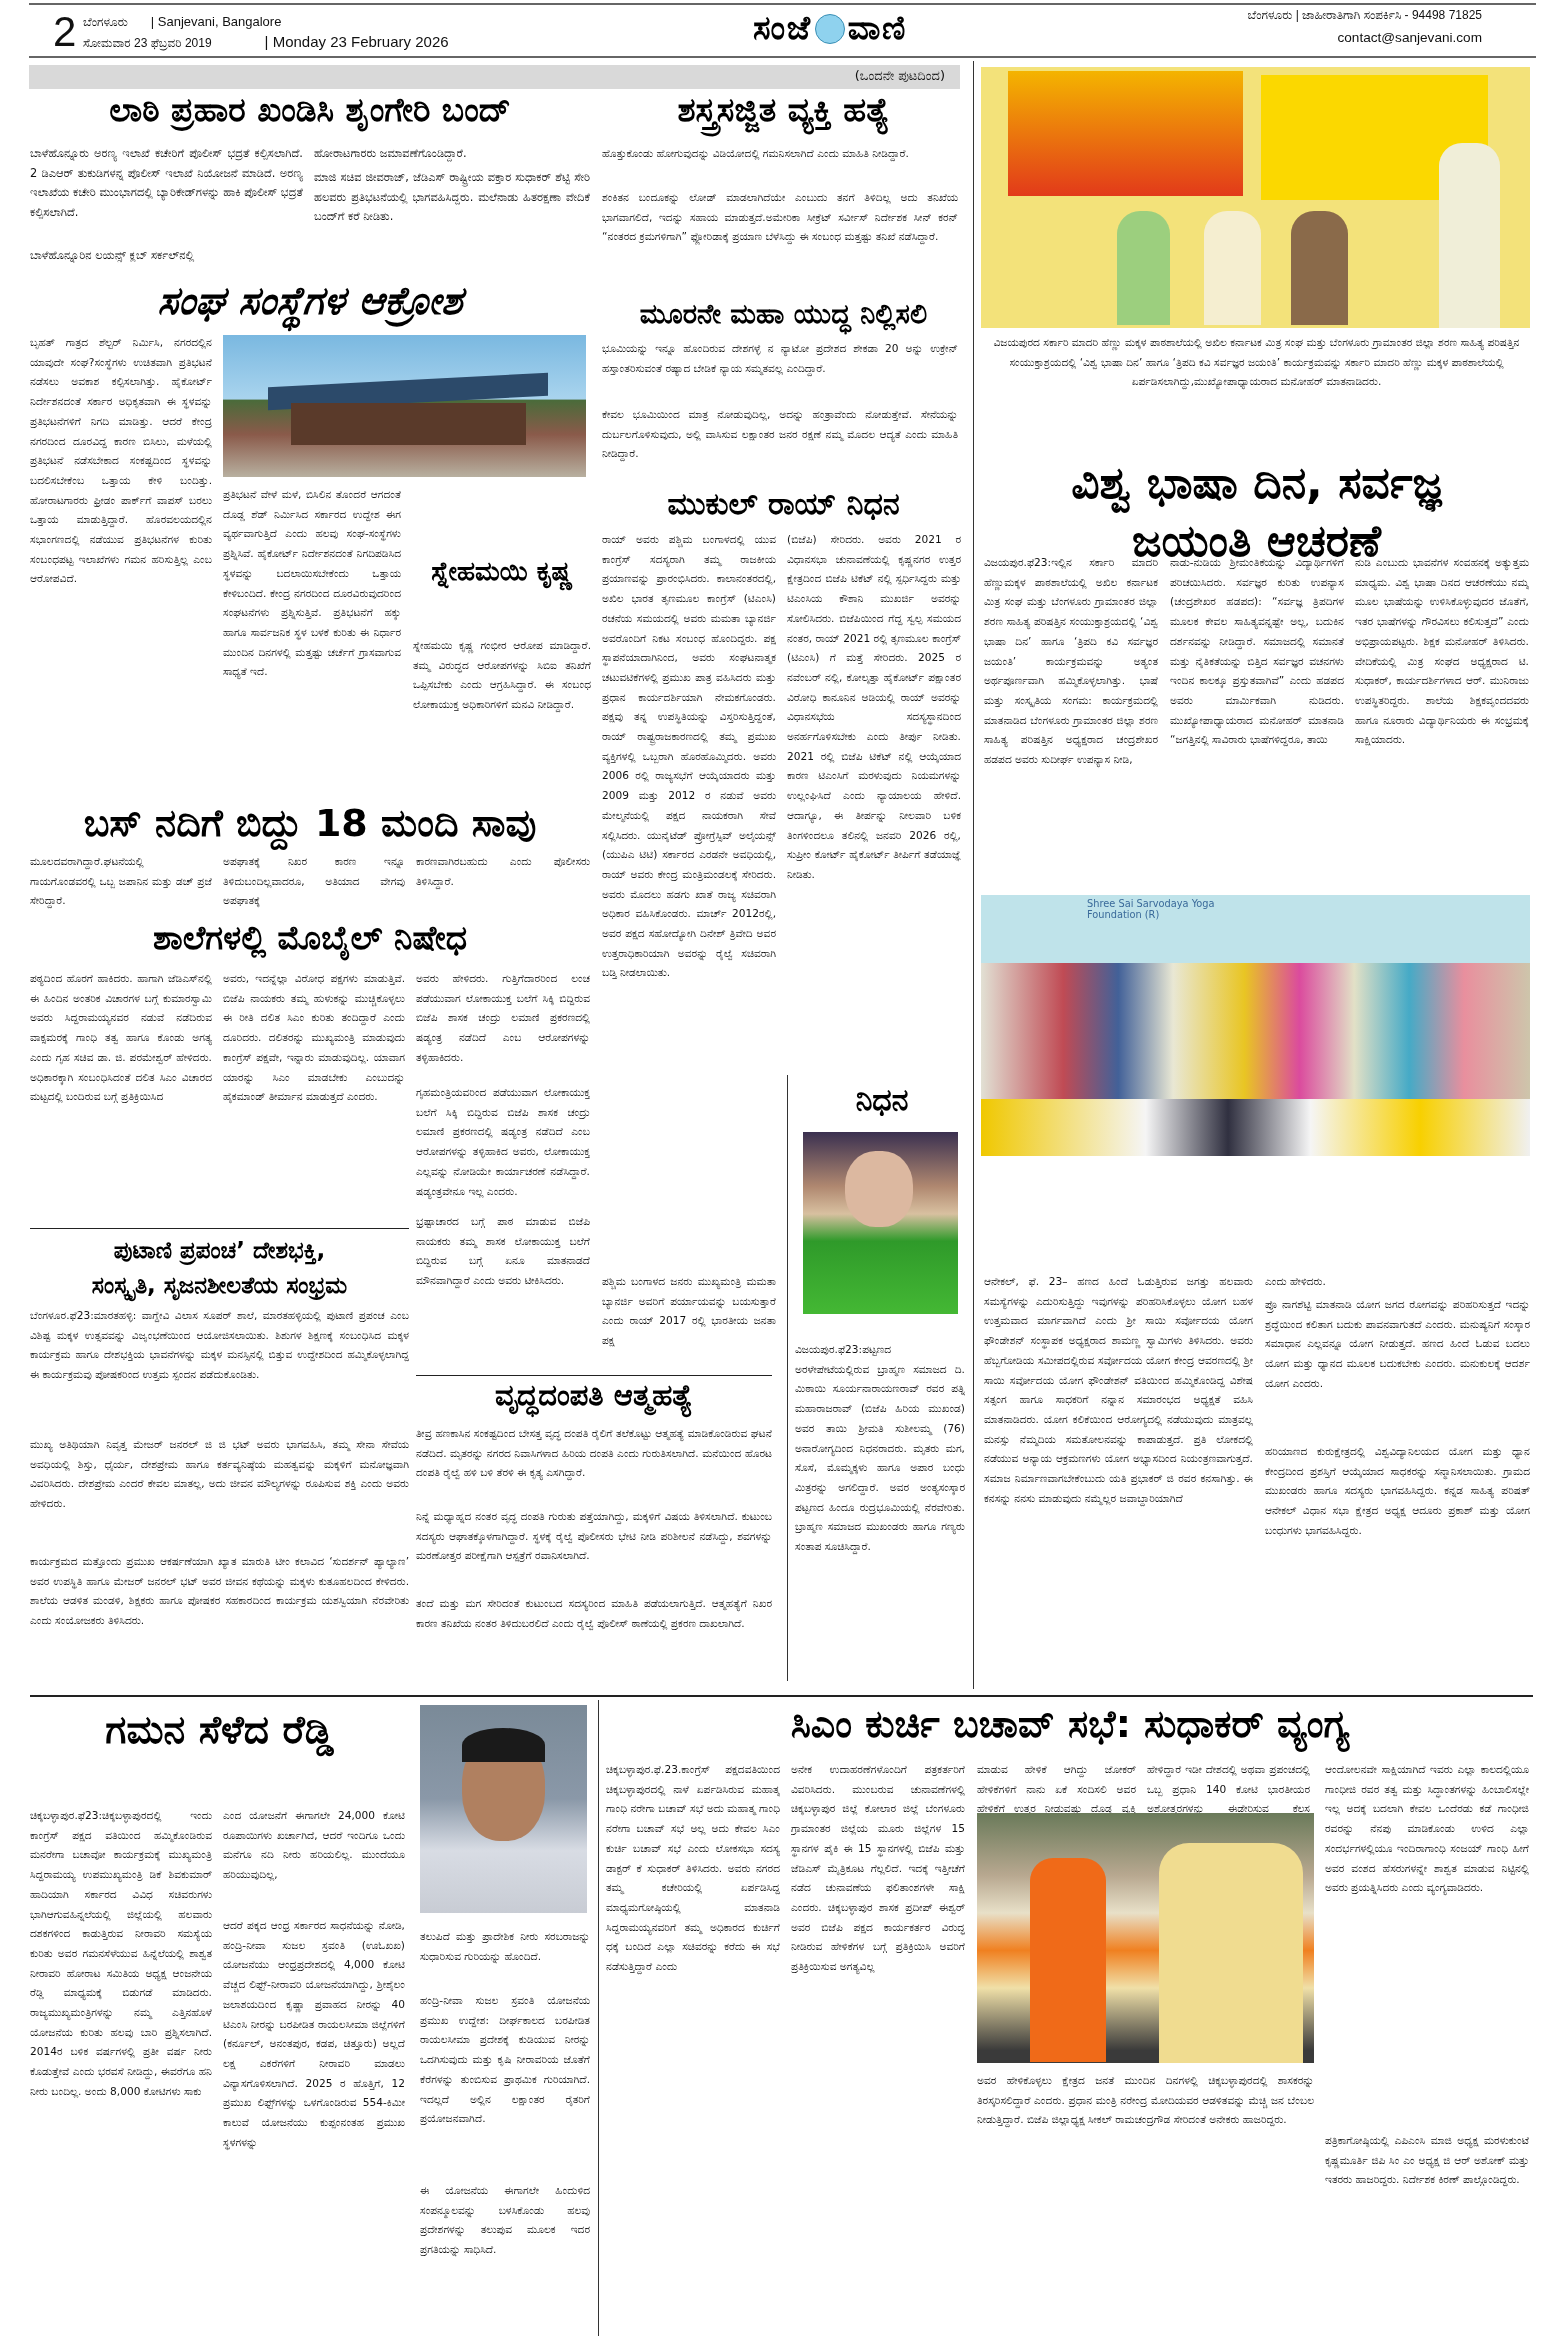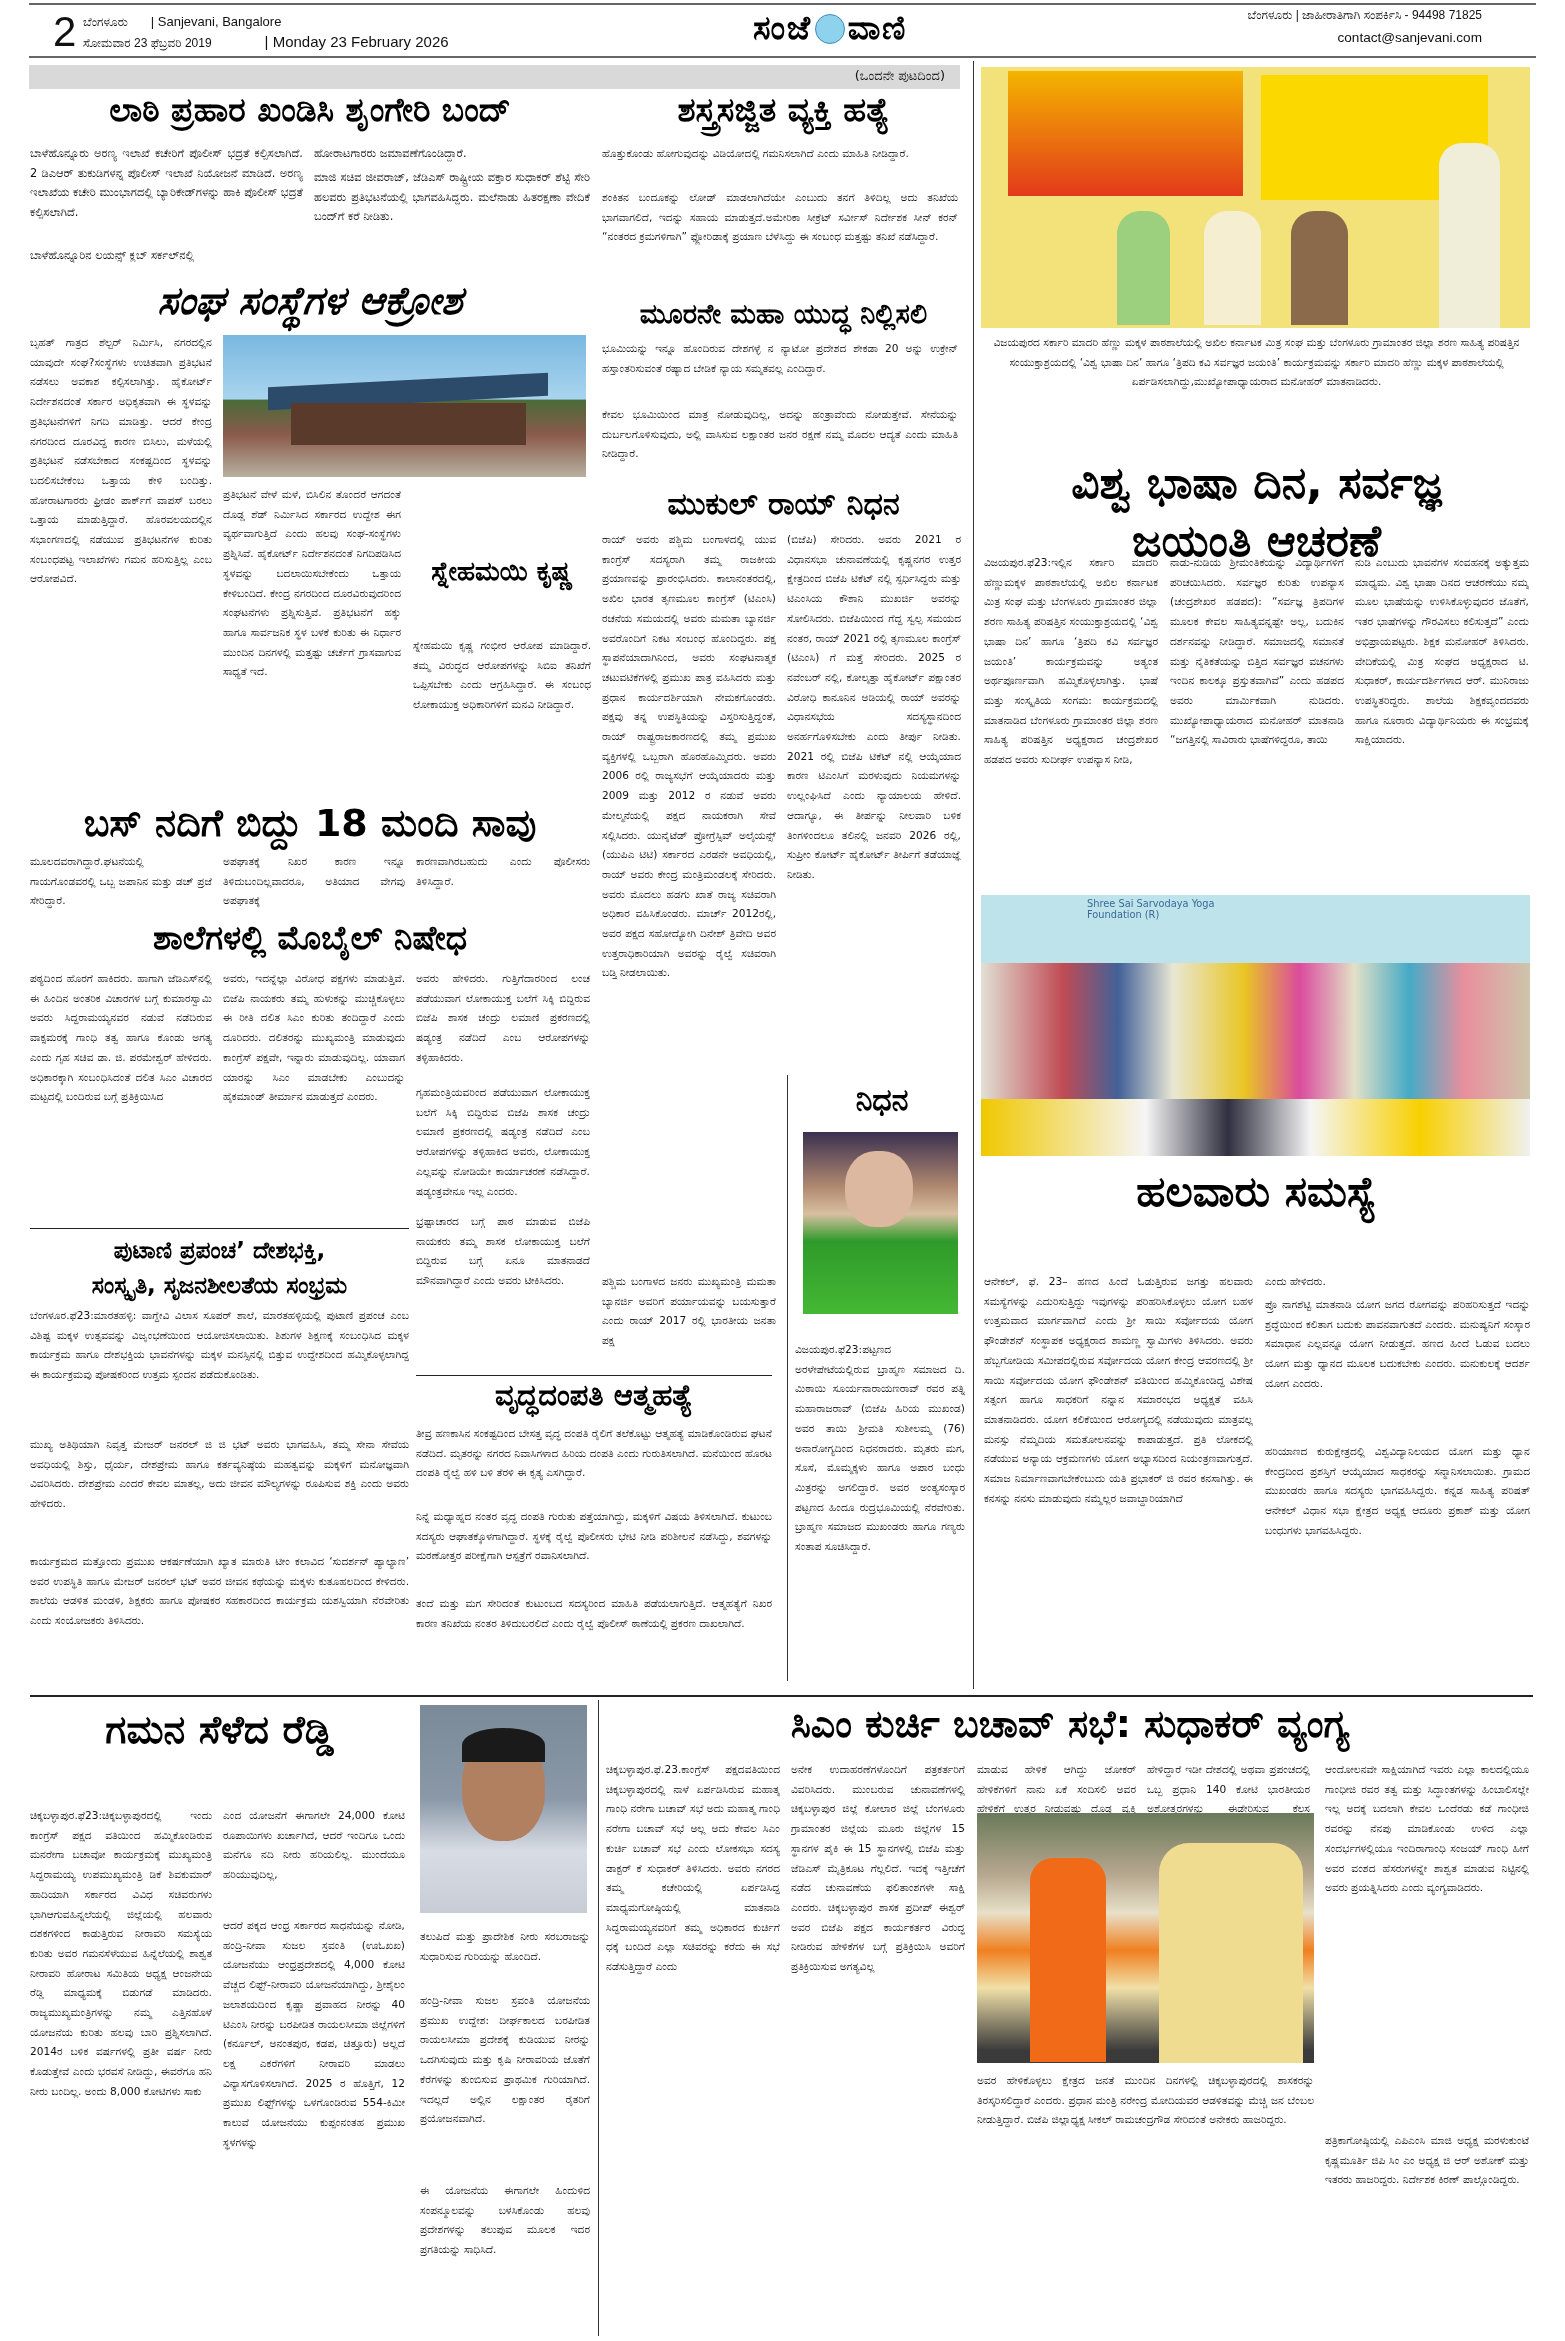--- a/index.html
+++ b/index.html
@@ -127,21 +127,20 @@
 <div class="body" style="left:984px;top:553px;width:174px;font-size:10.6px;height:333px;overflow:hidden;">ವಿಜಯಪುರ.ಫೆ23:ಇಲ್ಲಿನ ಸರ್ಕಾರಿ ಮಾದರಿ ಹೆಣ್ಣುಮಕ್ಕಳ ಪಾಠಶಾಲೆಯಲ್ಲಿ ಅಖಿಲ ಕರ್ನಾಟಕ ಮಿತ್ರ ಸಂಘ ಮತ್ತು ಬೆಂಗಳೂರು ಗ್ರಾಮಾಂತರ ಜಿಲ್ಲಾ ಶರಣ ಸಾಹಿತ್ಯ ಪರಿಷತ್ತಿನ ಸಂಯುಕ್ತಾಶ್ರಯದಲ್ಲಿ ‘ವಿಶ್ವ ಭಾಷಾ ದಿನ’ ಹಾಗೂ ‘ತ್ರಿಪದಿ ಕವಿ ಸರ್ವಜ್ಞರ ಜಯಂತಿ’ ಕಾರ್ಯಕ್ರಮವನ್ನು ಅತ್ಯಂತ ಅರ್ಥಪೂರ್ಣವಾಗಿ ಹಮ್ಮಿಕೊಳ್ಳಲಾಗಿತ್ತು. ಭಾಷೆ ಮತ್ತು ಸಂಸ್ಕೃತಿಯ ಸಂಗಮ: ಕಾರ್ಯಕ್ರಮದಲ್ಲಿ ಮಾತನಾಡಿದ ಬೆಂಗಳೂರು ಗ್ರಾಮಾಂತರ ಜಿಲ್ಲಾ ಶರಣ ಸಾಹಿತ್ಯ ಪರಿಷತ್ತಿನ ಅಧ್ಯಕ್ಷರಾದ ಚಂದ್ರಶೇಖರ ಹಡಪದ ಅವರು ಸುದೀರ್ಘ ಉಪನ್ಯಾಸ ನೀಡಿ,</div>
 <div class="body" style="left:1170px;top:553px;width:174px;font-size:10.6px;height:333px;overflow:hidden;">ನಾಡು-ನುಡಿಯ ಶ್ರೀಮಂತಿಕೆಯನ್ನು ವಿದ್ಯಾರ್ಥಿಗಳಿಗೆ ಪರಿಚಯಿಸಿದರು. ಸರ್ವಜ್ಞರ ಕುರಿತು ಉಪನ್ಯಾಸ (ಚಂದ್ರಶೇಖರ ಹಡಪದ): “ಸರ್ವಜ್ಞ ತ್ರಿಪದಿಗಳ ಮೂಲಕ ಕೇವಲ ಸಾಹಿತ್ಯವನ್ನಷ್ಟೇ ಅಲ್ಲ, ಬದುಕಿನ ದರ್ಶನವನ್ನು ನೀಡಿದ್ದಾರೆ. ಸಮಾಜದಲ್ಲಿ ಸಮಾನತೆ ಮತ್ತು ನೈತಿಕತೆಯನ್ನು ಬಿತ್ತಿದ ಸರ್ವಜ್ಞರ ವಚನಗಳು ಇಂದಿನ ಕಾಲಕ್ಕೂ ಪ್ರಸ್ತುತವಾಗಿವೆ” ಎಂದು ಹಡಪದ ಅವರು ಮಾರ್ಮಿಕವಾಗಿ ನುಡಿದರು. ಮುಖ್ಯೋಪಾಧ್ಯಾಯರಾದ ಮನೋಹರ್ ಮಾತನಾಡಿ “ಜಗತ್ತಿನಲ್ಲಿ ಸಾವಿರಾರು ಭಾಷೆಗಳಿದ್ದರೂ, ತಾಯಿ</div>
 <div class="body" style="left:1355px;top:553px;width:174px;font-size:10.6px;height:333px;overflow:hidden;">ನುಡಿ ಎಂಬುದು ಭಾವನೆಗಳ ಸಂವಹನಕ್ಕೆ ಅತ್ಯುತ್ತಮ ಮಾಧ್ಯಮ. ವಿಶ್ವ ಭಾಷಾ ದಿನದ ಆಚರಣೆಯು ನಮ್ಮ ಮೂಲ ಭಾಷೆಯನ್ನು ಉಳಿಸಿಕೊಳ್ಳುವುದರ ಜೊತೆಗೆ, ಇತರ ಭಾಷೆಗಳನ್ನು ಗೌರವಿಸಲು ಕಲಿಸುತ್ತದೆ” ಎಂದು ಅಭಿಪ್ರಾಯಪಟ್ಟರು. ಶಿಕ್ಷಕ ಮನೋಹರ್ ತಿಳಿಸಿದರು. ವೇದಿಕೆಯಲ್ಲಿ ಮಿತ್ರ ಸಂಘದ ಅಧ್ಯಕ್ಷರಾದ ಟಿ. ಸುಧಾಕರ್, ಕಾರ್ಯದರ್ಶಿಗಳಾದ ಆರ್. ಮುನಿರಾಜು ಉಪಸ್ಥಿತರಿದ್ದರು. ಶಾಲೆಯ ಶಿಕ್ಷಕವೃಂದದವರು ಹಾಗೂ ನೂರಾರು ವಿದ್ಯಾರ್ಥಿನಿಯರು ಈ ಸಂಭ್ರಮಕ್ಕೆ ಸಾಕ್ಷಿಯಾದರು.</div>
 
 <div class="photo" style="left:981px;top:895px;width:549px;height:261px;background:#bfe3ea;">
   <div style="position:absolute;left:106px;top:3px;width:167px;font-size:9.8px;color:#3a6a9a;">Shree Sai Sarvodaya Yoga Foundation (R)</div>
   <div style="position:absolute;left:0;top:68px;width:549px;height:136px;background:linear-gradient(90deg,#e8e0d0,#c0303a 15%,#2c4a8a 25%,#f0e8d0 35%,#f0c000 48%,#e03090 58%,#e8e0c0 68%,#30a0c0 78%,#f08090 88%,#d0c0a0);opacity:0.85;"></div>
   <div style="position:absolute;left:0;top:204px;width:549px;height:57px;background:linear-gradient(90deg,#f0c800,#f5f5f5 30%,#303040 45%,#f5f5f5 60%,#f8d000 80%,#f0f0f0);"></div>
 </div>
 <div class="hl" style="left:984px;top:1165px;width:545px;font-size:42px;line-height:53px;">
-  <div>ಹಲವಾರು ಸಮಸ್ಯೆ</div>
 </div>
 <div class="body" style="left:984px;top:1272px;width:269px;font-size:10.6px;height:409px;overflow:hidden;">ಆನೇಕಲ್, ಫೆ. 23– ಹಣದ ಹಿಂದೆ ಓಡುತ್ತಿರುವ ಜಗತ್ತು ಹಲವಾರು ಸಮಸ್ಯೆಗಳನ್ನು ಎದುರಿಸುತ್ತಿದ್ದು ಇವುಗಳನ್ನು ಪರಿಹರಿಸಿಕೊಳ್ಳಲು ಯೋಗ ಬಹಳ ಉತ್ತಮವಾದ ಮಾರ್ಗವಾಗಿದೆ ಎಂದು ಶ್ರೀ ಸಾಯಿ ಸರ್ವೋದಯ ಯೋಗ ಫೌಂಡೇಶನ್ ಸಂಸ್ಥಾಪಕ ಅಧ್ಯಕ್ಷರಾದ ಶಾಮಣ್ಣ ಸ್ವಾಮಿಗಳು ತಿಳಿಸಿದರು. ಅವರು ಹೆಬ್ಬಗೋಡಿಯ ಸಮೀಪದಲ್ಲಿರುವ ಸರ್ವೋದಯ ಯೋಗ ಕೇಂದ್ರ ಆವರಣದಲ್ಲಿ ಶ್ರೀ ಸಾಯಿ ಸರ್ವೋದಯ ಯೋಗ ಫೌಂಡೇಶನ್ ವತಿಯಿಂದ ಹಮ್ಮಿಕೊಂಡಿದ್ದ ವಿಶೇಷ ಸತ್ಸಂಗ ಹಾಗೂ ಸಾಧಕರಿಗೆ ನನ್ನಾನ ಸಮಾರಂಭದ ಅಧ್ಯಕ್ಷತೆ ವಹಿಸಿ ಮಾತನಾಡಿದರು. ಯೋಗ ಕಲಿಕೆಯಿಂದ ಆರೋಗ್ಯದಲ್ಲಿ ನಡೆಯುವುದು ಮಾತ್ರವಲ್ಲ ಮನಸ್ಸು ನೆಮ್ಮದಿಯ ಸಮತೋಲನವನ್ನು ಕಾಪಾಡುತ್ತದೆ. ಪ್ರತಿ ಲೋಕದಲ್ಲಿ ನಡೆಯುವ ಅನ್ಯಾಯ ಆಕ್ರಮಣಗಳು ಯೋಗ ಅಭ್ಯಾಸದಿಂದ ನಿಯಂತ್ರಣವಾಗುತ್ತದೆ. ಸಮಾಜ ನಿರ್ಮಾಣವಾಗಬೇಕೆಂಬುದು ಯತಿ ಪ್ರಭಾಕರ್ ಜಿ ರವರ ಕನಸಾಗಿತ್ತು. ಈ ಕನಸನ್ನು ನನಸು ಮಾಡುವುದು ನಮ್ಮೆಲ್ಲರ ಜವಾಬ್ದಾರಿಯಾಗಿದೆ</div>
 <div class="body" style="left:1265px;top:1272px;width:265px;font-size:10.6px;">ಎಂದು ಹೇಳಿದರು.</div>
 <div class="body" style="left:1265px;top:1295px;width:265px;font-size:10.6px;height:144px;overflow:hidden;">ಪ್ರೊ ನಾಗಶೆಟ್ಟಿ ಮಾತನಾಡಿ ಯೋಗ ಜಗದ ರೋಗವನ್ನು ಪರಿಹರಿಸುತ್ತದೆ ಇದನ್ನು ಶ್ರದ್ಧೆಯಿಂದ ಕಲಿತಾಗ ಬದುಕು ಪಾವನವಾಗುತದೆ ಎಂದರು. ಮನುಷ್ಯನಿಗೆ ಸಂಸ್ಕಾರ ಸಮಾಧಾನ ಎಲ್ಲವನ್ನೂ ಯೋಗ ನೀಡುತ್ತದೆ. ಹಣದ ಹಿಂದೆ ಓಡುವ ಬದಲು ಯೋಗ ಮತ್ತು ಧ್ಯಾನದ ಮೂಲಕ ಬದುಕಬೇಕು ಎಂದರು. ಮನುಕುಲಕ್ಕೆ ಆದರ್ಶ ಯೋಗ ಎಂದರು.</div>
 <div class="body" style="left:1265px;top:1442px;width:265px;font-size:10.6px;height:235px;overflow:hidden;">ಹರಿಯಾಣದ ಕುರುಕ್ಷೇತ್ರದಲ್ಲಿ ವಿಶ್ವವಿದ್ಯಾನಿಲಯದ ಯೋಗ ಮತ್ತು ಧ್ಯಾನ ಕೇಂದ್ರದಿಂದ ಪ್ರಶಸ್ತಿಗೆ ಆಯ್ಕೆಯಾದ ಸಾಧಕರನ್ನು ಸನ್ಮಾನಿಸಲಾಯಿತು. ಗ್ರಾಮದ ಮುಖಂಡರು ಹಾಗೂ ಸದಸ್ಯರು ಭಾಗವಹಿಸಿದ್ದರು. ಕನ್ನಡ ಸಾಹಿತ್ಯ ಪರಿಷತ್ ಆನೇಕಲ್ ವಿಧಾನ ಸಭಾ ಕ್ಷೇತ್ರದ ಅಧ್ಯಕ್ಷ ಆದೂರು ಪ್ರಕಾಶ್ ಮತ್ತು ಯೋಗ ಬಂಧುಗಳು ಭಾಗವಹಿಸಿದ್ದರು.</div>
 
 <div class="rule" style="left:30px;top:1695px;width:1503px;height:1.5px;background:#222;"></div>
 
 <div class="hl" style="left:30px;top:1705px;width:379px;font-size:39px;line-height:50px;">
   <div>ಗಮನ ಸೆಳೆದ ರೆಡ್ಡಿ</div>

